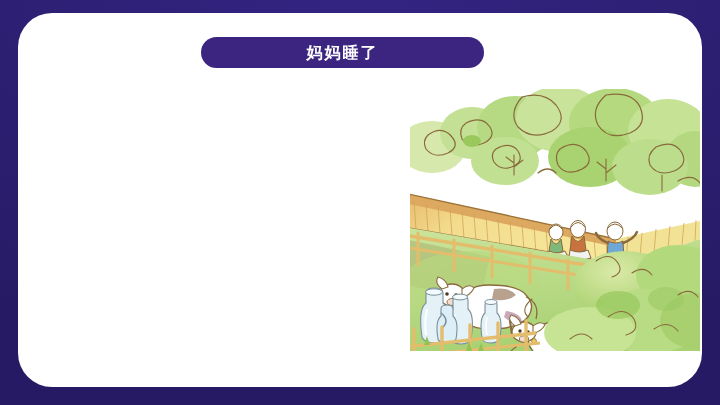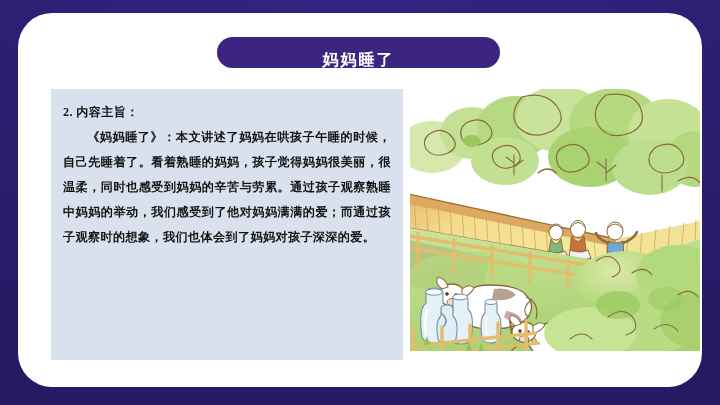--- a/index.html
+++ b/index.html
@@ -31,28 +31,28 @@
     top: 13px;
     width: 684px;
     height: 374px;
     background: #ffffff;
     border-radius: 34px;
   }
 
   
   .title-pill {
     position: absolute;
-    left: 199px;
+    left: 183px;
     top: 24px;
     width: 283px;
     height: 31px;
     background: #3b2580;
     border-radius: 16px;
     display: flex;
-    align-items: flex-end;
+    align-items: center;
     justify-content: center;
   }
 
   .title-text {
     color: #ffffff;
     font-family: "DejaVu Sans", "Liberation Sans", sans-serif;
     font-size: 16px;
     font-weight: bold;
     letter-spacing: 2px;
     line-height: 1;
@@ -99,26 +99,20 @@
 <body>
 
 <div class="slide-bg"></div>
 
 <div class="content-card">
 
   <div class="title-pill">
     <span class="title-text">妈妈睡了</span>
   </div>
 
-  <div class="text-panel">
-    <div class="body-text">
-      <span class="heading-line">2. 内容主旨：</span>
-      <span class="para-indent">《妈妈睡了》：本文讲述了妈妈在哄孩子午睡的时候，自己先睡着了。看着熟睡的妈妈，孩子觉得妈妈很美丽，很温柔，同时也感受到妈妈的辛苦与劳累。通过孩子观察熟睡中妈妈的举动，我们感受到了他对妈妈满满的爱；而通过孩子观察时的想象，我们也体会到了妈妈对孩子深深的爱。</span>
-    </div>
-  </div>
 
   <div class="illustration">
     <svg viewBox="0 0 290 262" xmlns="http://www.w3.org/2000/svg">
       <defs>
         <linearGradient id="roofGrad" x1="0" y1="0" x2="1" y2="0.4">
           <stop offset="0%" stop-color="#e8b96a"></stop>
           <stop offset="35%" stop-color="#f3dc8e"></stop>
           <stop offset="100%" stop-color="#f6e79b"></stop>
         </linearGradient>
         <linearGradient id="grassGrad" x1="0" y1="0" x2="0.3" y2="1">

